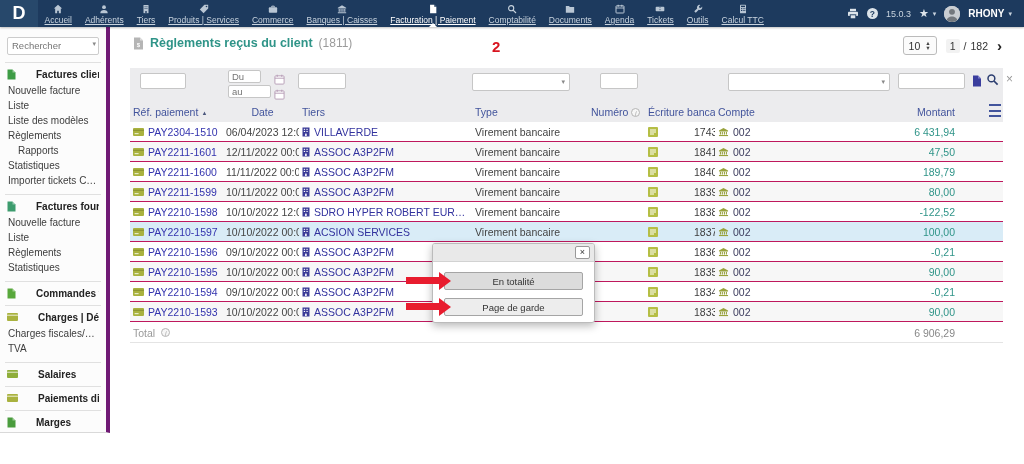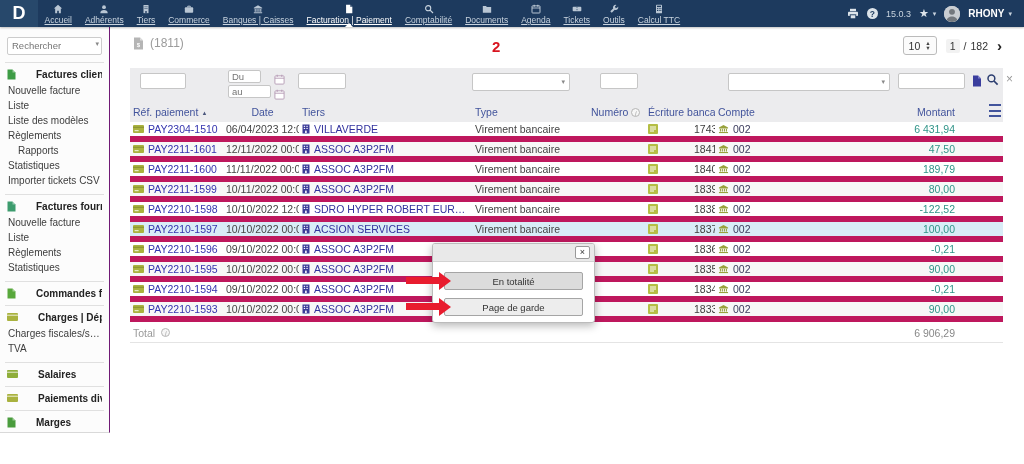--- a/index.html
+++ b/index.html
@@ -28,21 +28,21 @@
   .helpdot{width:11px;height:11px;border-radius:50%;background:#dde4ea;color:#1d3a5e;
     font-size:8.5px;font-weight:bold;display:flex;align-items:center;justify-content:center;cursor:pointer;}
   .version{color:#c9d4df;}
   .star{color:#dde4ea;font-size:11px;cursor:pointer;}
   .chev{font-size:7px;color:#c9d4df;margin-left:-4px;}
   .avatar{width:16px;height:16px;border-radius:50%;background:#cfd4d9;overflow:hidden;cursor:pointer;}
   .avatar svg{width:16px;height:16px;display:block;}
   .uname{color:#fff;font-weight:bold;font-size:10px;cursor:pointer;}
   
   .sidebar{position:absolute;top:27px;left:0;width:110px;height:406px;background:#fcfcfc;
-    border-right:1px solid #701a75;border-bottom:1px solid #d9d9d9;box-sizing:border-box;padding:8px 7px 0 7px;z-index:10;}
+    border-right:4px solid #701a75;border-bottom:1px solid #d9d9d9;box-sizing:border-box;padding:8px 7px 0 7px;z-index:10;}
   .searchwrap{position:relative;margin-bottom:7px;}
   .searchwrap input{width:100%;box-sizing:border-box;height:18px;border:1px solid #ccc;border-radius:2px;
     font-size:9.5px;color:#666;padding:0 12px 0 4px;outline:none;background:#fff;}
   .searchwrap .sel-caret{position:absolute;right:3px;top:5px;font-size:7px;color:#888;cursor:pointer;}
   .sec-divider{border-top:1px solid #e0e0e0;margin:6px -2px;}
   .sec-head{display:flex;gap:20px;align-items:center;font-weight:bold;font-size:10px;color:#222;
     margin:3px 0 3px;cursor:pointer;white-space:nowrap;overflow:hidden;}
   .sec-head svg{flex:0 0 auto;}
   .sideitem{font-size:10px;color:#3d3d3d;padding:2px 0 2px 1px;cursor:pointer;white-space:nowrap;
     overflow:hidden;text-overflow:ellipsis;}
@@ -75,21 +75,21 @@
   .thead .hc{padding-left:3px;white-space:nowrap;overflow:hidden;cursor:pointer;}
   .thead .c-center{text-align:center;}
   .thead .c-right{text-align:right;padding-right:2px;}
   .sortarrow{font-size:6px;margin-left:3px;color:#4a567c;vertical-align:1px;}
   .infodot{display:inline-block;width:9px;height:9px;border-radius:50%;border:1px solid #b5b5b5;color:#a9a9a9;
     font-size:7px;line-height:9px;text-align:center;vertical-align:0px;margin-left:3px;background:#f6f6f6;box-sizing:border-box;font-style:italic;}
   .colsel{display:inline-block;width:12px;height:9px;cursor:pointer;
     border-top:2px solid var(--headblue,#42549c);border-bottom:2px solid var(--headblue,#42549c);
     background:linear-gradient(var(--headblue,#42549c),var(--headblue,#42549c)) center/12px 2px no-repeat;}
   .rows{position:absolute;left:20px;top:95px;width:873px;}
-  .t-row{height:20px;box-sizing:border-box;border-bottom:6px solid #be185d;font-size:10.5px;color:#444;background:#fff;}
+  .t-row{height:20px;box-sizing:border-box;border-bottom:1px solid #be185d;font-size:10.5px;color:#444;background:#fff;}
   .t-row.alt{background:#f7f7f7;}
   .t-row.hl{background:var(--hl,#d9ecf7);}
   .t-row>div{padding-left:3px;white-space:nowrap;overflow:hidden;display:flex;align-items:center;gap:4px;}
   .t-row .c-right{justify-content:flex-end;padding-right:2px;}
   .reflink{color:#3333ae;cursor:pointer;text-decoration:none;}
   .tierslink{color:#32329e;cursor:pointer;overflow:hidden;text-overflow:ellipsis;white-space:nowrap;}
   .ecrit{color:#3d3d3d;cursor:pointer;margin-left:32px;}
   .compte{color:#3a3a5c;cursor:pointer;}
   .amount{color:var(--teal,#2f9488);}
   .totalrow{position:absolute;left:20px;top:296px;width:873px;height:19px;font-size:10.5px;color:#999;
@@ -145,20 +145,29 @@
               <rect x="6.5" y="4.8" width="1.2" height="1"></rect>
               <rect x="5.2" y="8.4" width="1.6" height="2.6"></rect>
             </g>
           </svg>
         </span>
         <span class="mlabel">Tiers</span>
       </div>
       <div class="mitem">
         <span class="mico">
           <svg viewBox="0 0 12 12">
+            <path d="M6.5 1H11v4.5L5.5 11 1 6.5z"></path>
+            <circle cx="9" cy="3" r="1" fill="#1d3a5e"></circle>
+          </svg>
+        </span>
+        <span class="mlabel">Produits | Services</span>
+      </div>
+      <div class="mitem">
+        <span class="mico">
+          <svg viewBox="0 0 12 12">
             <rect x="1" y="4" width="10" height="6.6" rx="1"></rect>
             <path d="M4.5 4V2.6h3V4" fill="none" stroke="currentColor" stroke-width="1.1"></path>
           </svg>
         </span>
         <span class="mlabel">Commerce</span>
       </div>
       <div class="mitem">
         <span class="mico">
           <svg viewBox="0 0 12 12">
             <path d="M1 4.4 6 1.4l5 3v1.1H1z"></path>
@@ -360,20 +369,21 @@
 </aside>
 
 <main class="main">
 
   <div class="titlebar">
     <svg width="11" height="13" viewBox="0 0 11 13">
       <path d="M1 0.5h6L10 3.5v9H1z" fill="#b5b5b5"></path>
         <path d="M7 0.5v3h3" fill="#dcdcdc"></path>
       <text x="5.5" y="9.5" font-size="6" fill="#fff" text-anchor="middle" font-weight="bold">$</text>
     </svg>
+    <span class="title">Règlements reçus du client</span>
     <span class="count">(1811)</span>
   </div>
 
   <span class="step-annot">2</span>
 
   <div class="pager">
     <span class="psize">
       <span>10</span>
       <span class="spin">
           <span>▲</span>

